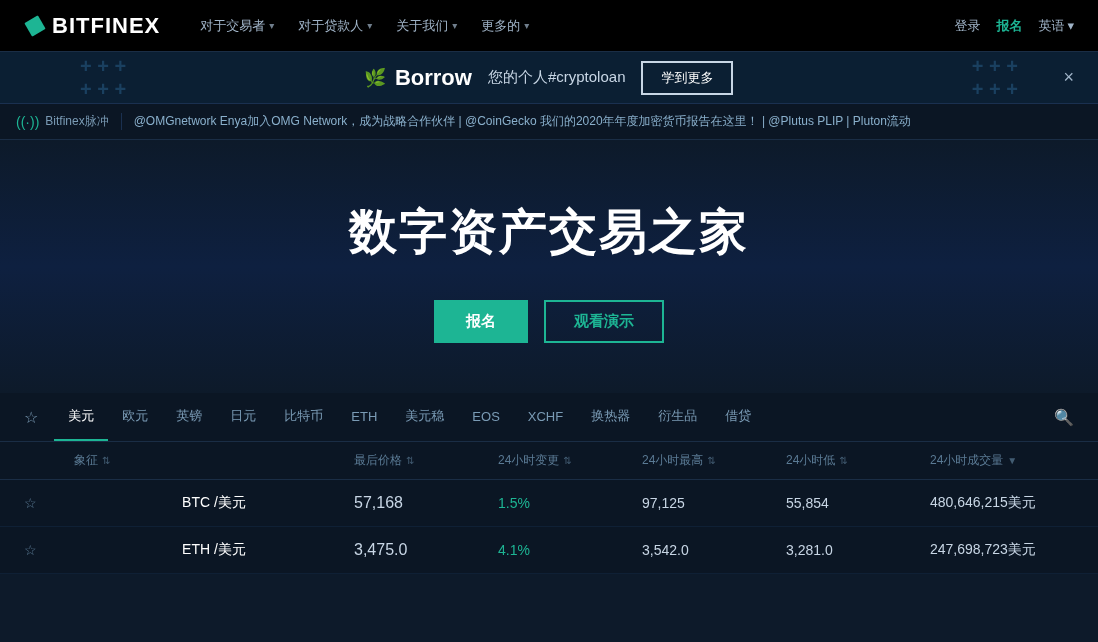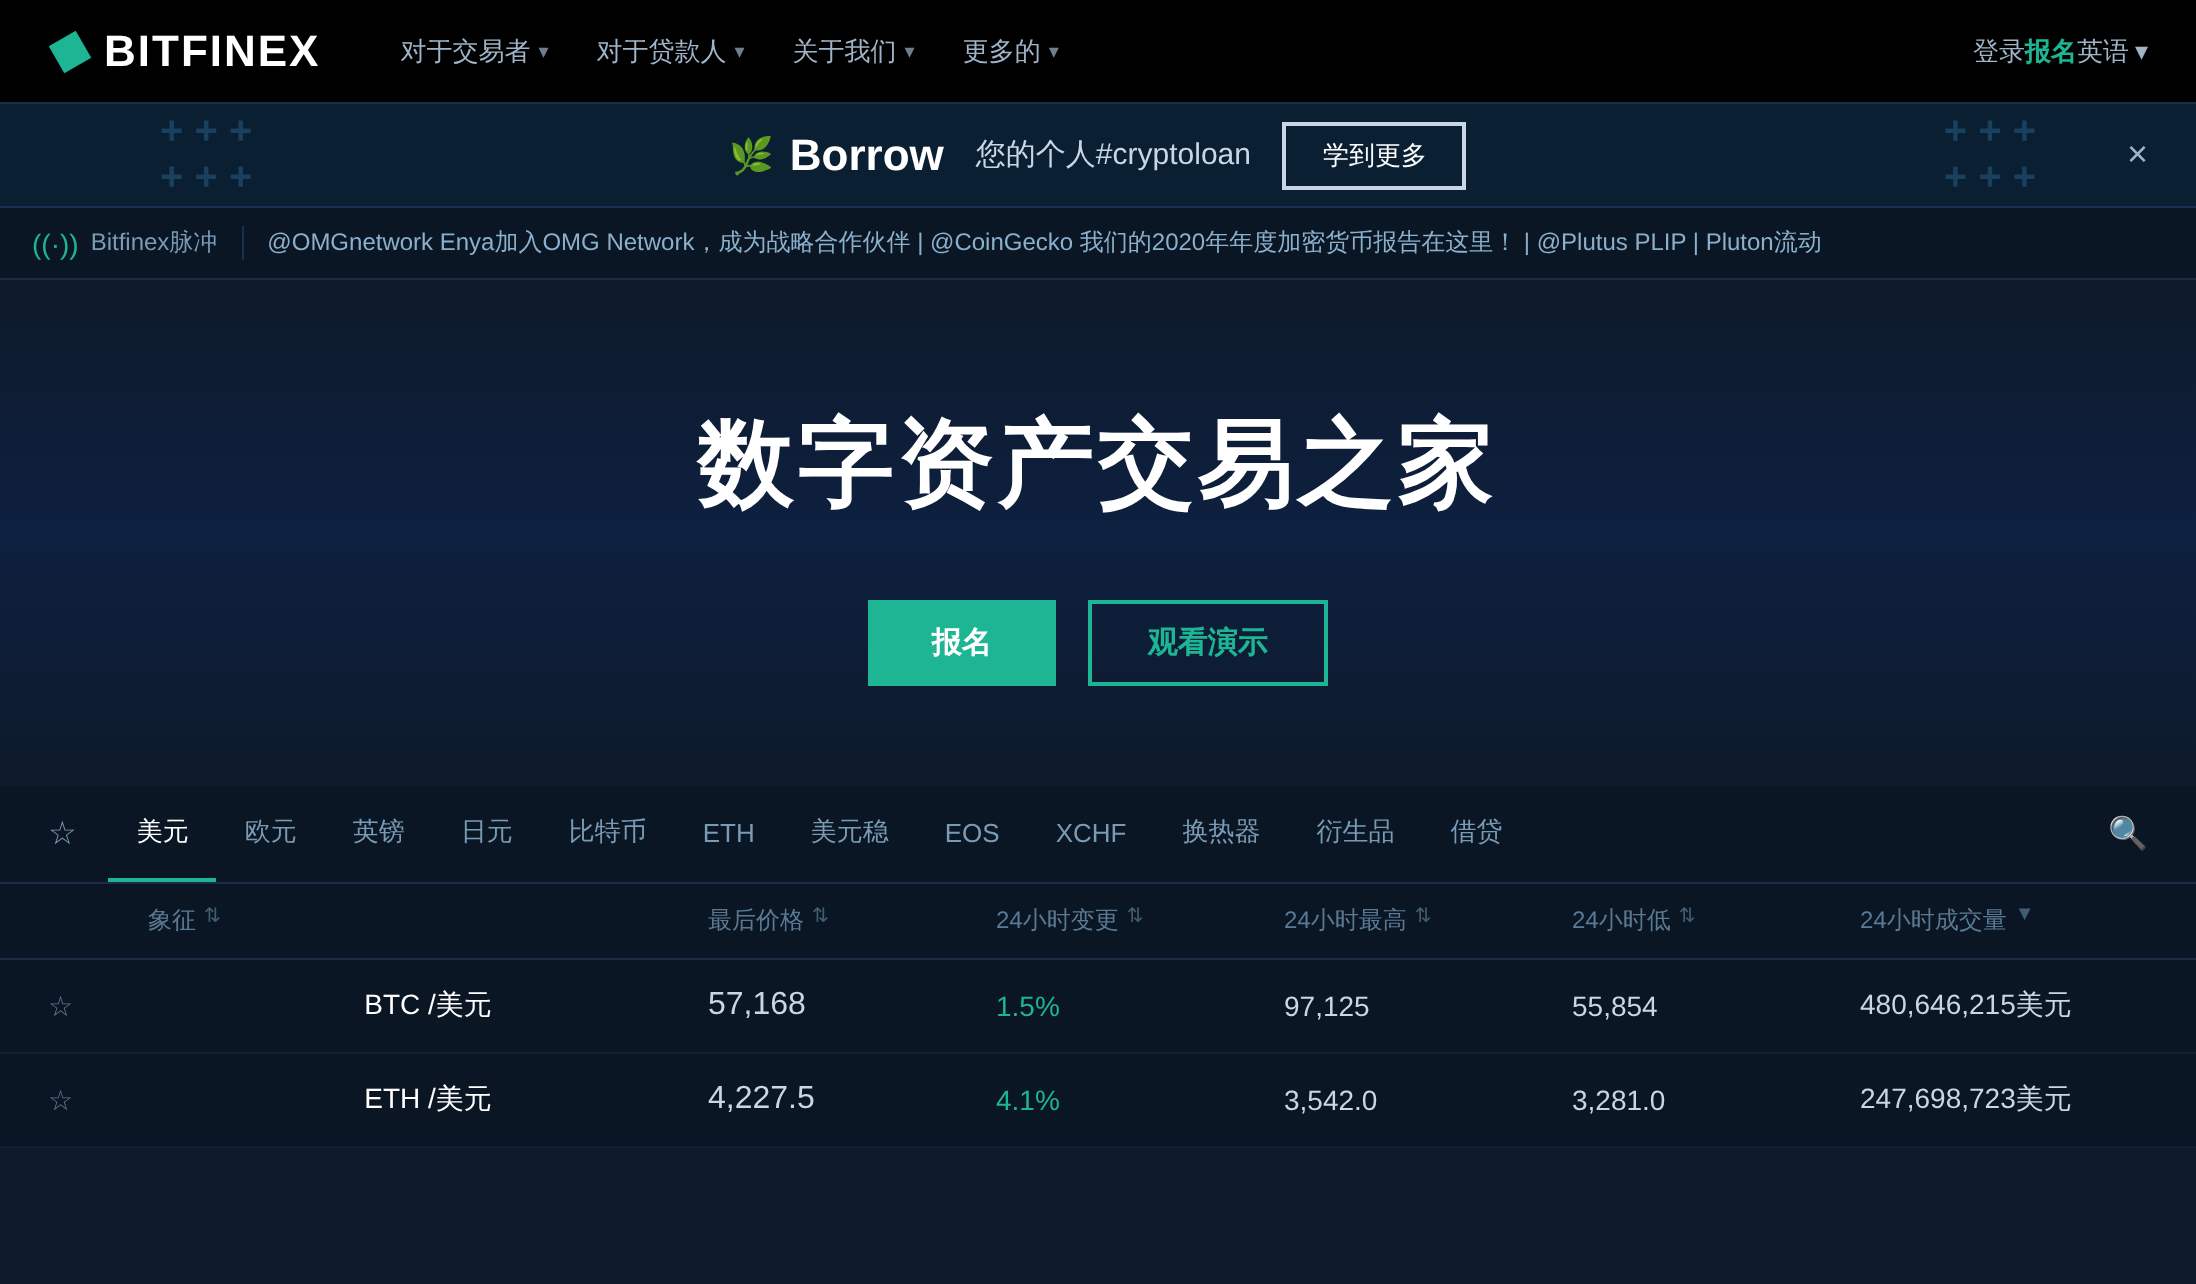--- a/index.html
+++ b/index.html
@@ -55,20 +55,21 @@
       white-space: nowrap;
       text-align: center;
     }
     .nav-item .chevron {
       font-size: 10px;
       opacity: 0.7;
     }
     .nav-right {
       display: flex;
       align-items: flex-end;
+      gap: 16px;
     }
     .nav-login {
       color: #a0b4c8;
       cursor: pointer;
       font-size: 13px;
     }
     .nav-signup {
       color: #1db594;
       cursor: pointer;
       font-size: 13px;
@@ -263,20 +264,21 @@
     .table-header {
       display: grid;
       grid-template-columns: 50px 280px 1fr 1fr 1fr 1fr 1fr;
       padding: 10px 24px;
       border-bottom: 1px solid #1a2d45;
       color: #5a7a94;
       font-size: 12px;
     }
     .table-header span {
       display: flex;
+      align-items: center;
       gap: 4px;
     }
     .sort-icon {
       font-size: 10px;
       opacity: 0.7;
     }
     .table-row {
       display: grid;
       grid-template-columns: 50px 280px 1fr 1fr 1fr 1fr 1fr;
       padding: 14px 24px;
@@ -450,20 +452,20 @@
       <span class="row-price">57,168</span>
       <span class="row-change-positive">1.5%</span>
       <span class="row-high">97,125</span>
       <span class="row-low">55,854</span>
       <span class="row-volume">480,646,215美元</span>
     </div>
 
     <div class="table-row">
       <span class="row-star">☆</span>
       <span class="row-symbol">ETH /美元</span>
-      <span class="row-price">4,227.5</span>
+      <span class="row-price">3,475.0</span>
       <span class="row-change-positive">4.1%</span>
       <span class="row-high">3,542.0</span>
       <span class="row-low">3,281.0</span>
       <span class="row-volume">247,698,723美元</span>
     </div>
   </div>
 </div>
 
 </body></html>

